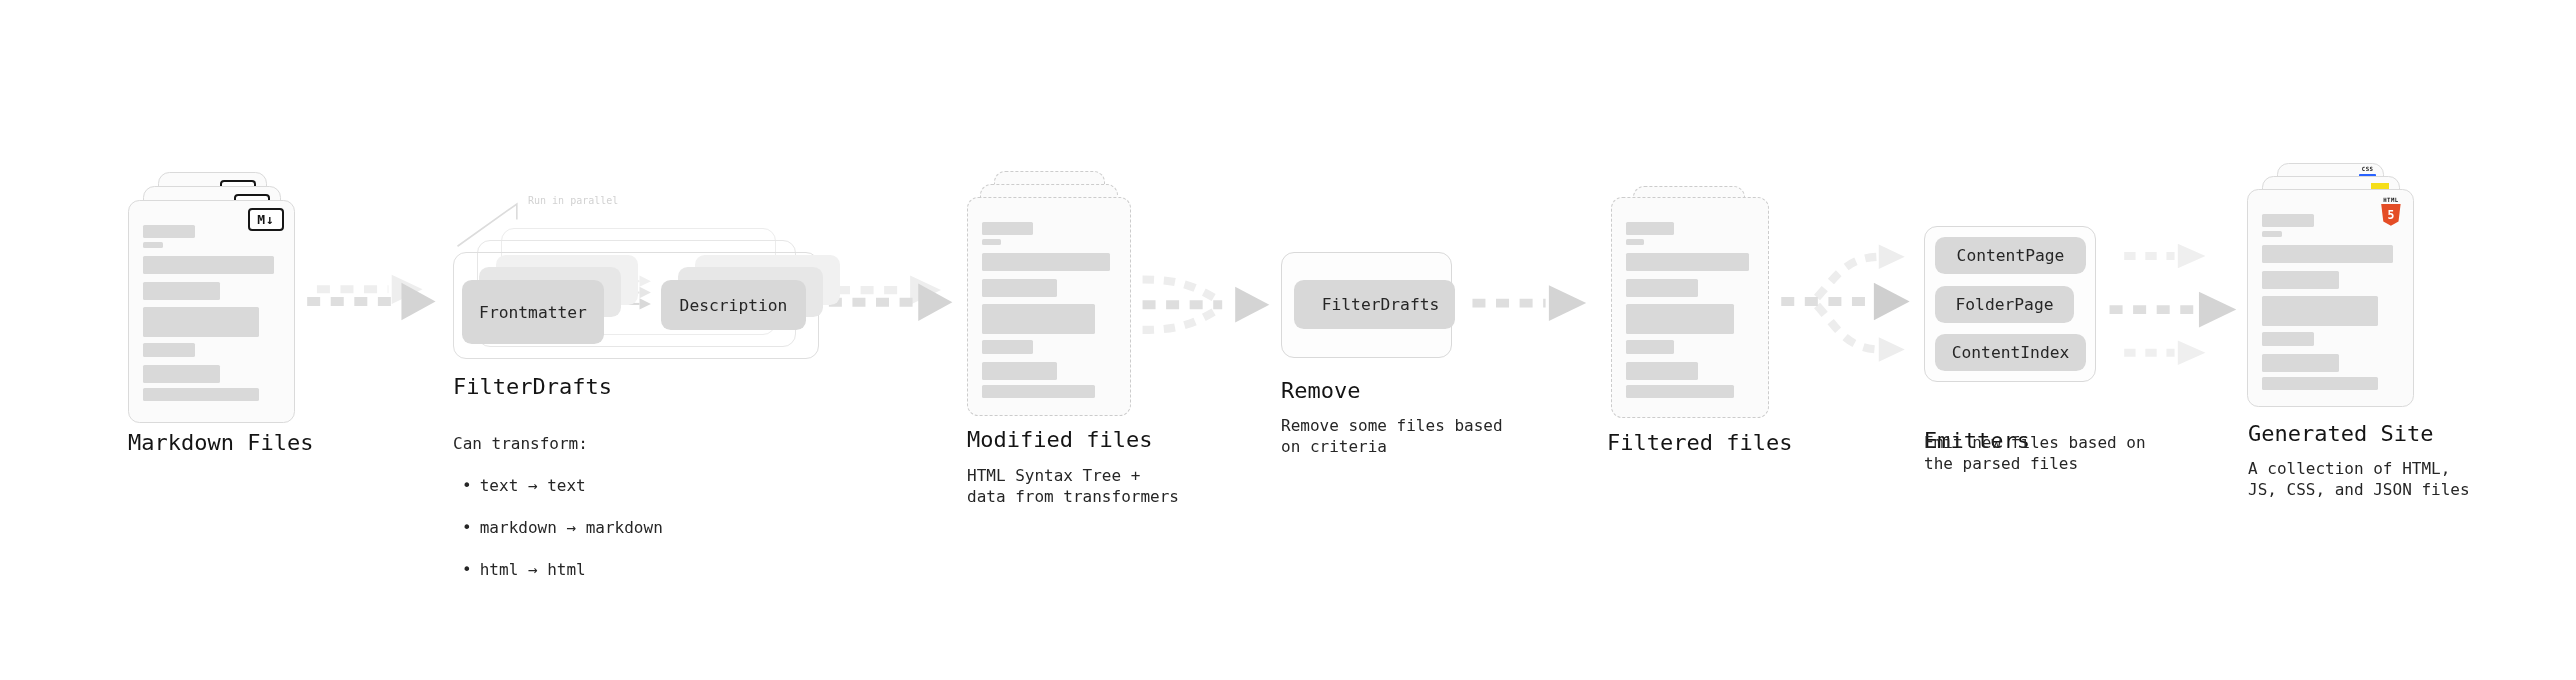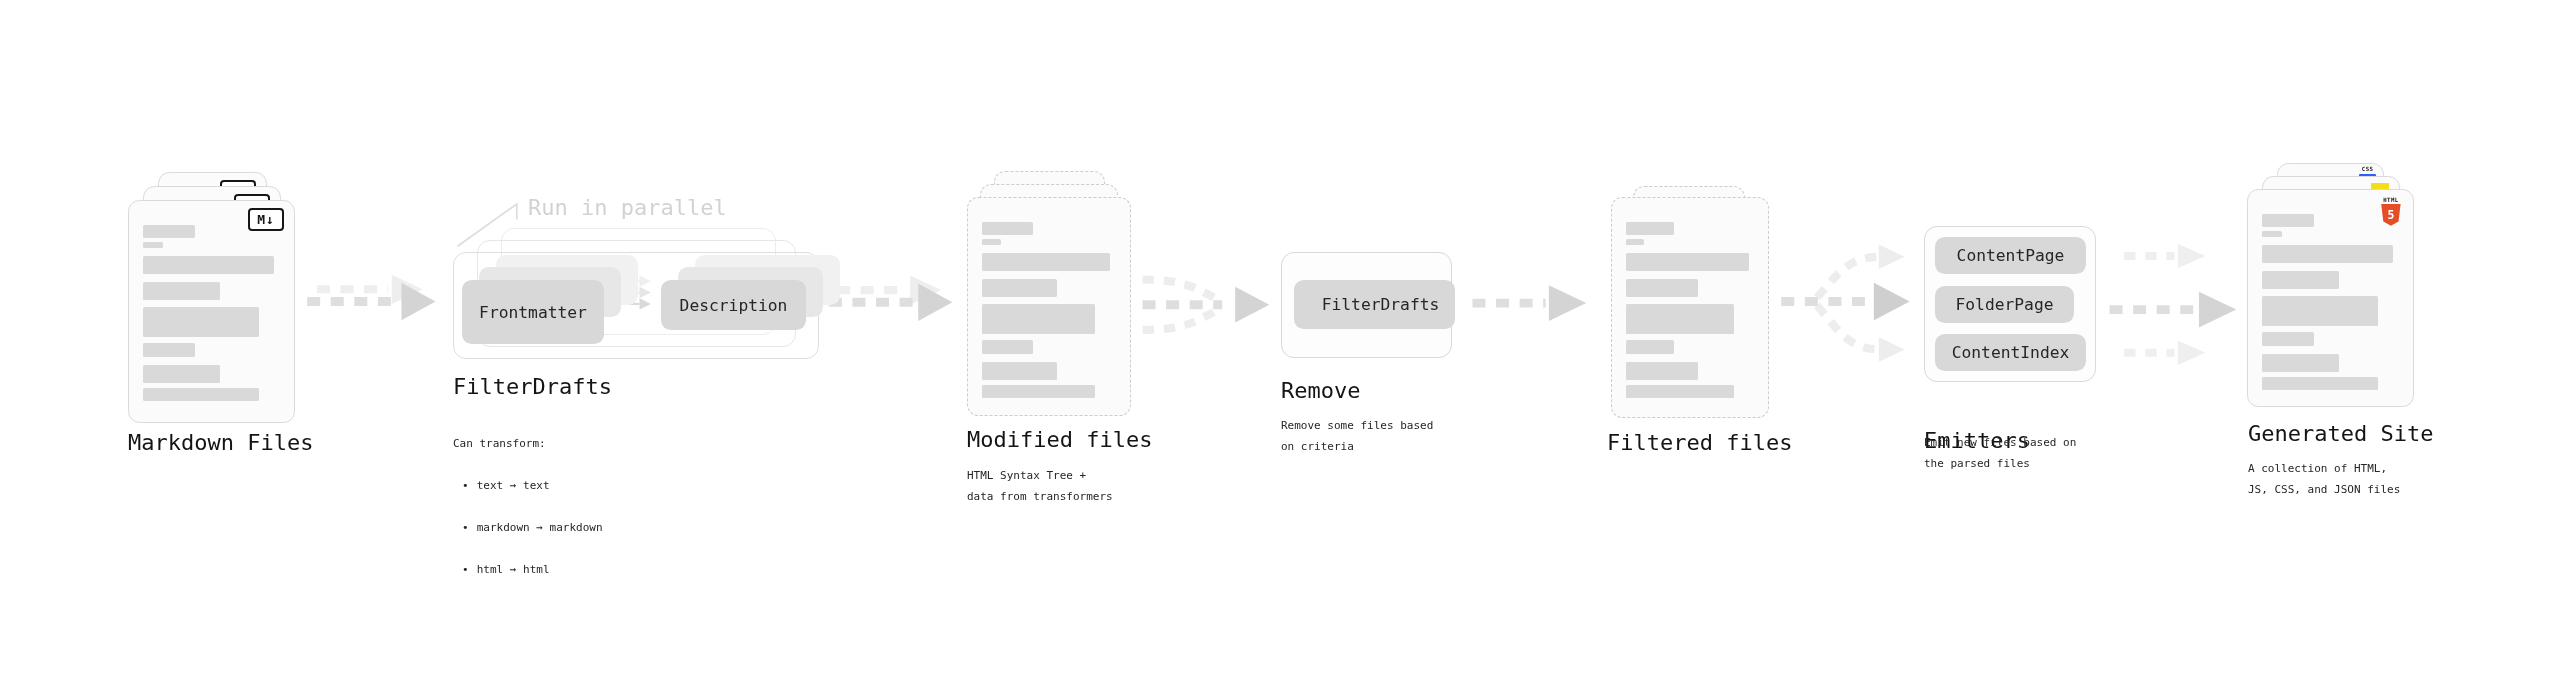--- a/index.html
+++ b/index.html
@@ -40,22 +40,22 @@
   
   .tf-box{position:absolute;border-radius:13px;background:transparent;box-sizing:border-box;}
   .pill{position:absolute;background:#d8d8d8;border-radius:9.8px;display:flex;align-items:center;
     justify-content:center;font-size:16.3px;color:#262626;white-space:nowrap;}
   .pill.ghost1{background:#e7e7e7;}
   .pill.ghost2{background:#f1f1f1;}
   .panel{position:absolute;border:1.6px solid #d9d9d9;border-radius:13px;background:#fdfdfd;box-sizing:border-box;}
 
   
   .stage-label{position:absolute;font-size:22px;line-height:24.4px;color:#141414;white-space:nowrap;}
-  .stage-desc{position:absolute;font-size:11px;line-height:21px;color:#262626;white-space:pre-line;}
-  .annotation{position:absolute;font-size:22px;color:#d2d2d2;white-space:nowrap;}
+  .stage-desc{position:absolute;font-size:16px;line-height:21px;color:#262626;white-space:pre-line;}
+  .annotation{position:absolute;font-size:10px;color:#d2d2d2;white-space:nowrap;}
   .bullet-line{padding-left:9px;}
   .bullet{margin-right:8.1px;}
 </style>
 </head>
 <body>
 
 <div class="canvas">
 
   <svg class="arrows" viewBox="0 0 3170 838" aria-hidden="true">
 

